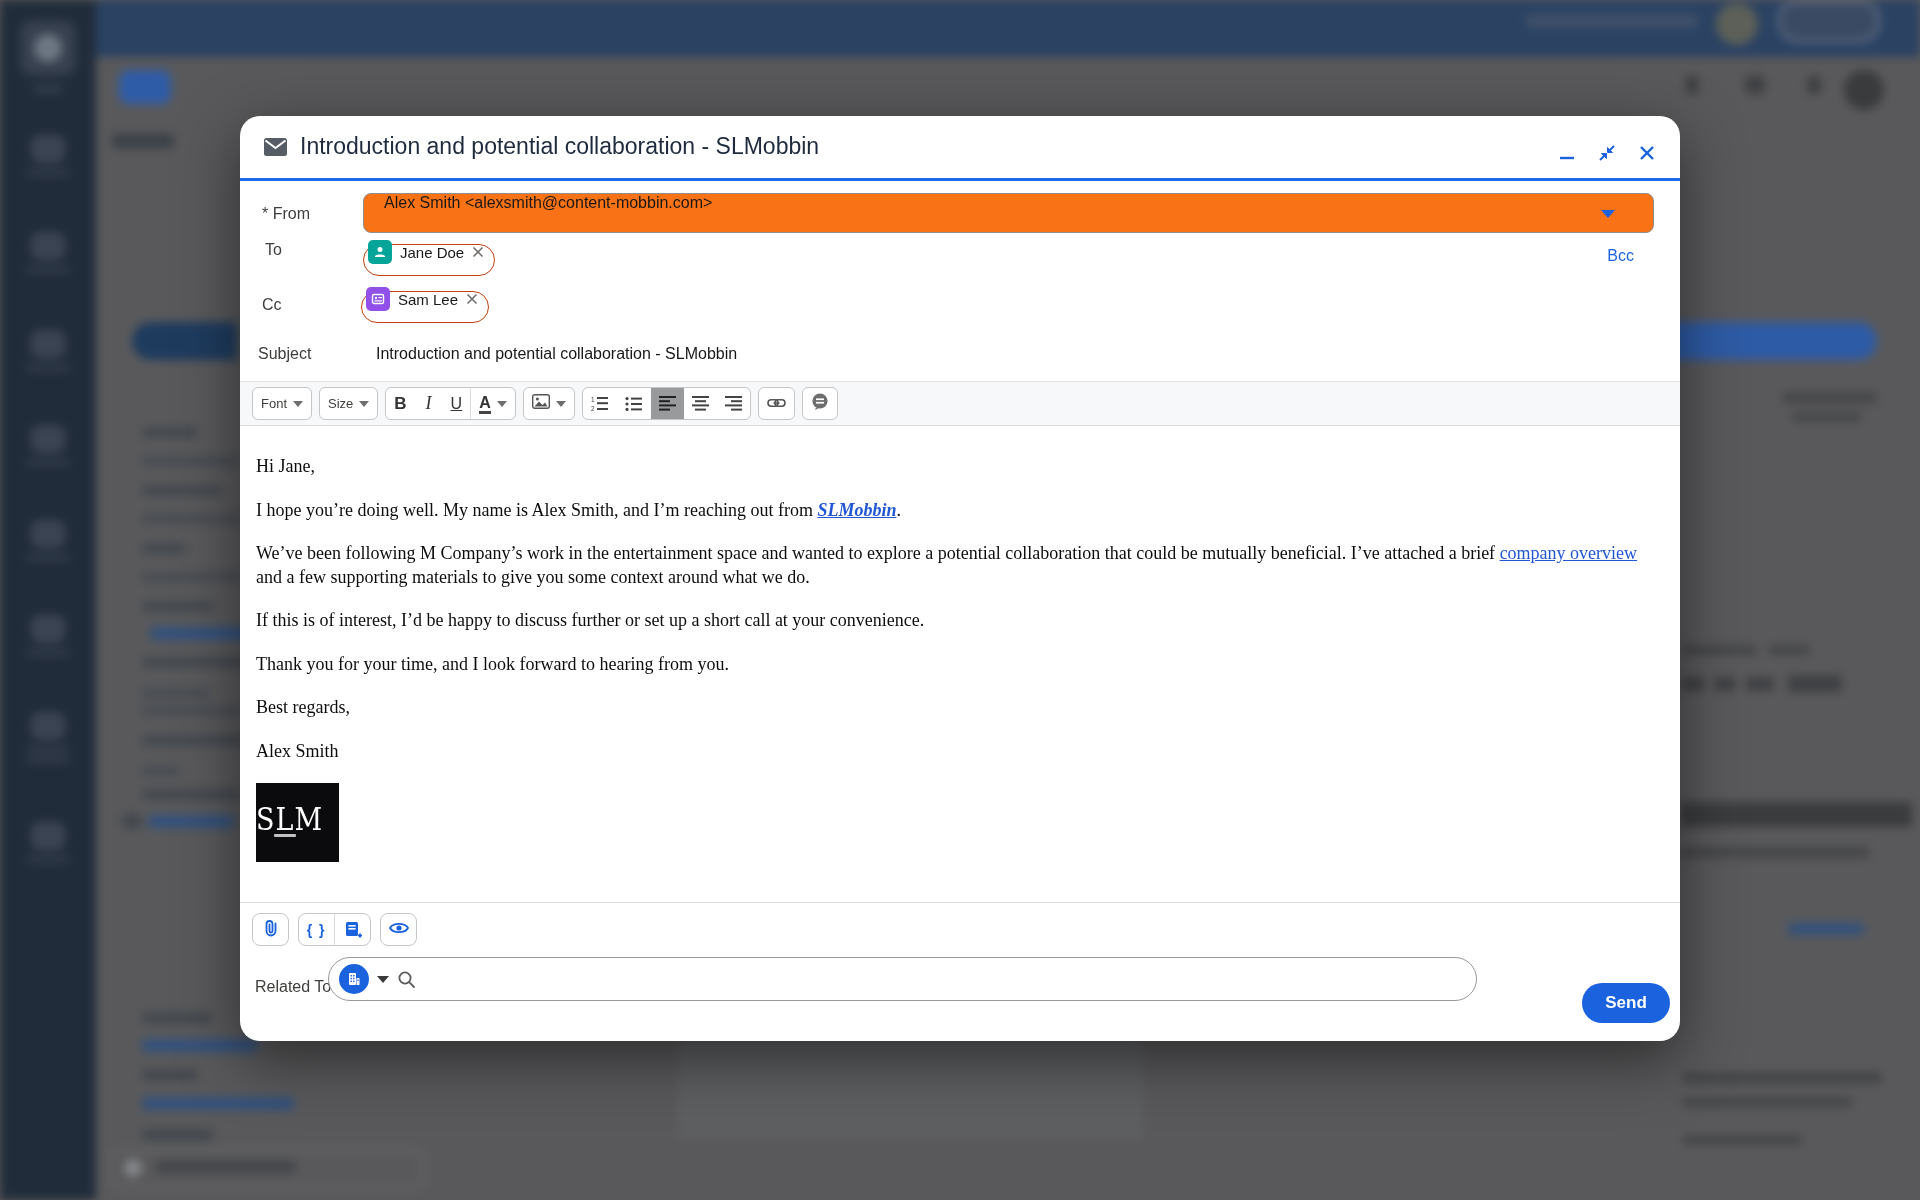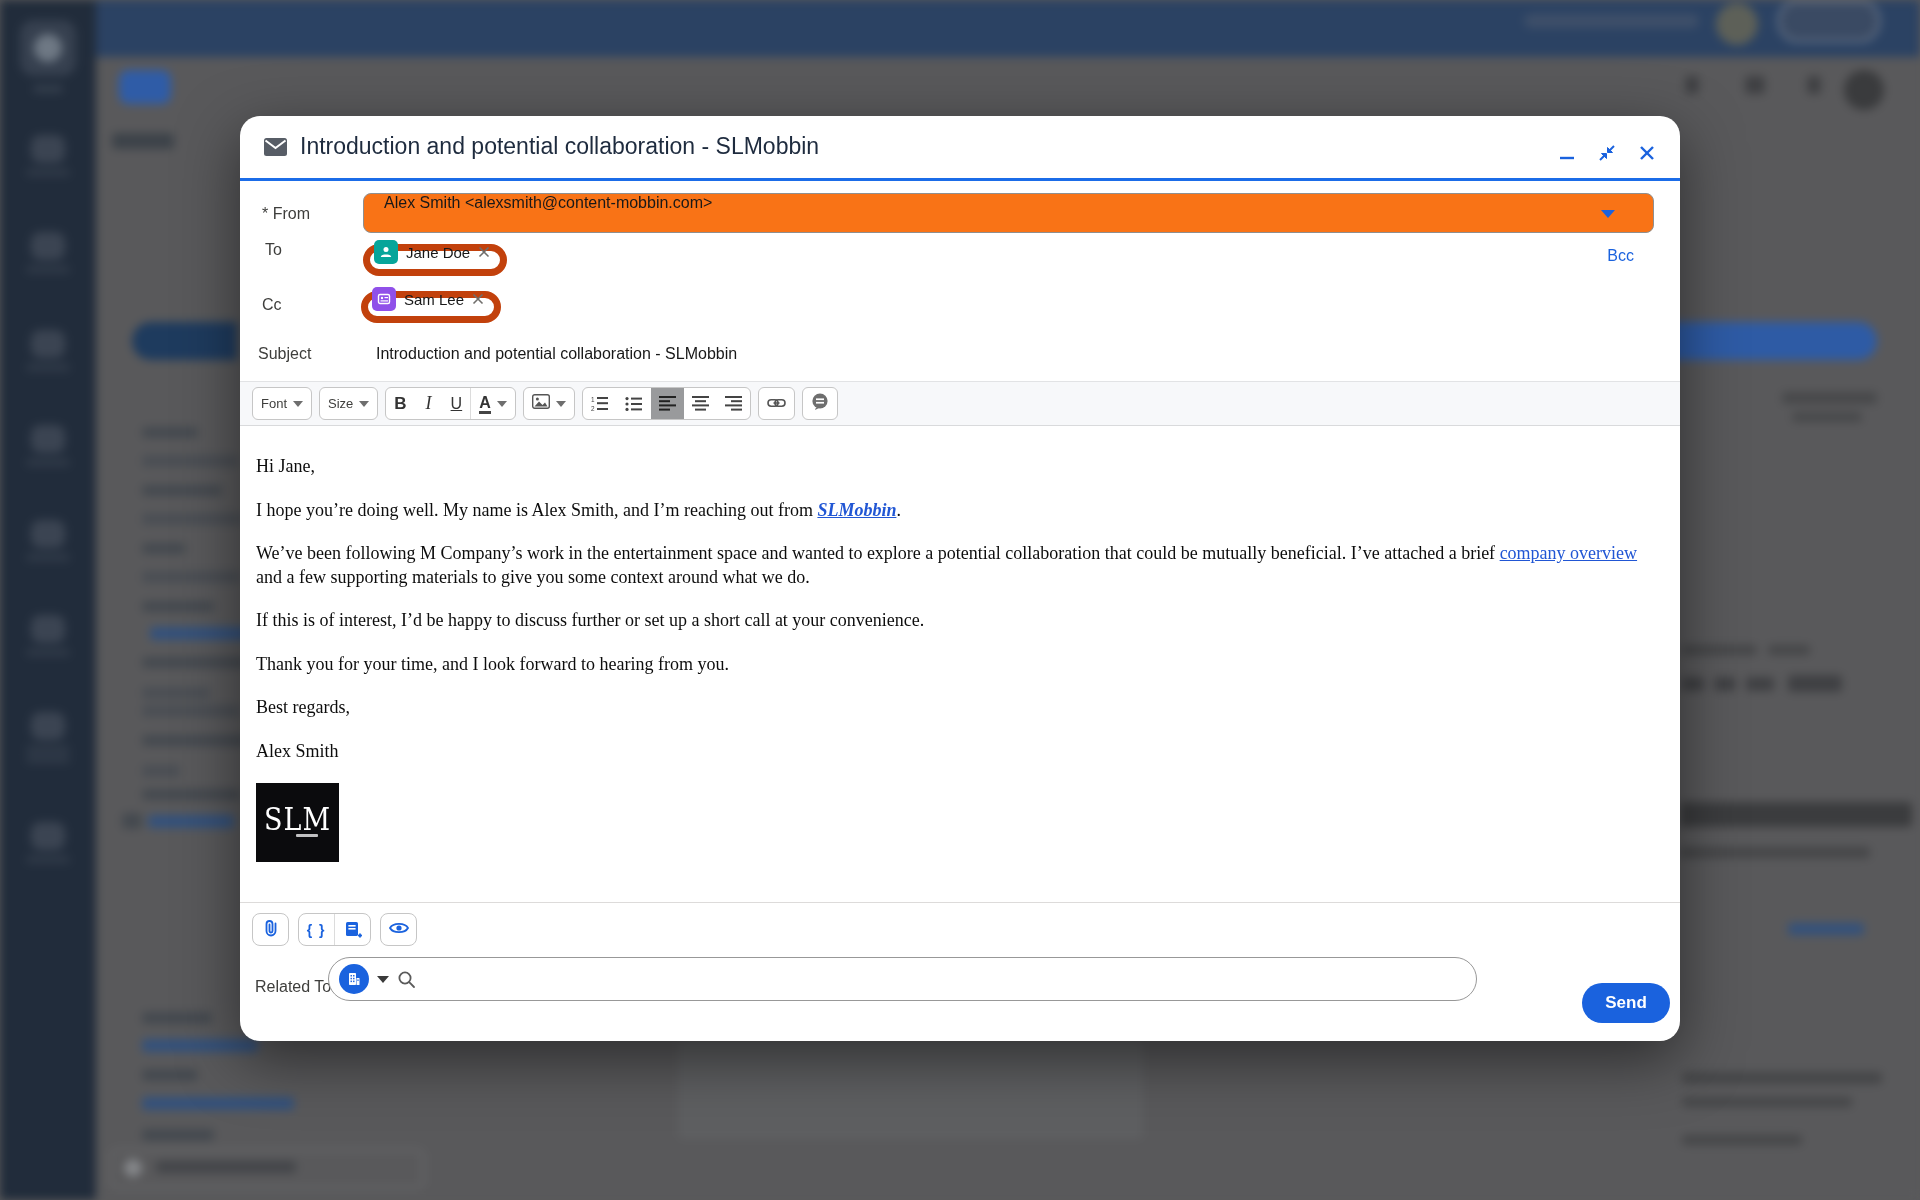--- a/index.html
+++ b/index.html
@@ -28,21 +28,21 @@
   
   .f-label{position:absolute;left:22px;font-size:16px;color:#3e3e3c;}
   .from-box{
     position:absolute;left:123px;top:77px;width:1291px;height:40px;border:1px solid #8f8f8f;
     border-radius:8px;display:flex;box-sizing:border-box;cursor:pointer;background:#f97316;
   }
   .from-box .val{margin-left:20px;font-size:16px;color:#181818;}
   .caret-dn{width:0;height:0;border-left:7px solid transparent;border-right:7px solid transparent;border-top:8px solid var(--accent-blue,#1a62de);}
   .from-box .caret-dn{position:absolute;right:38px;top:16px;}
   .chip{
-    position:absolute;height:32px;border:7px solid #c2410c;border-radius:17px;background:#fff;
+    position:absolute;height:32px;border:1px solid #c2410c;border-radius:17px;background:#fff;
     display:flex;align-items:center;padding:0 10px 16px 4px;gap:8px;cursor:pointer;box-sizing:border-box;
   }
   .chip-icon{width:24px;height:24px;border-radius:5px;display:flex;align-items:center;justify-content:center;}
   .chip-name{font-size:15px;color:#181818;white-space:nowrap;}
   .chip-x{display:flex;align-items:center;cursor:pointer;}
   .bcc{position:absolute;right:46px;top:131px;font-size:16px;color:var(--accent-blue,#1a62de);cursor:pointer;}
   .subject-val{position:absolute;left:136px;top:229px;font-size:16px;color:#181818;white-space:nowrap;}
   
   .rt-toolbar{
     position:absolute;left:0;right:0;top:265px;height:45px;background:#f7f8fa;
@@ -64,21 +64,21 @@
   .editor{
     position:absolute;left:0;right:0;top:311px;height:475px;background:#fff;overflow:hidden;
     padding:28px 16px 0 16px;box-sizing:border-box;cursor:text;
     font-family:"Liberation Serif",serif;font-size:18px;line-height:23.5px;color:#0d0d0d;
   }
   .editor p{margin:0 0 20px 0;}
   a.body-link{color:var(--link-blue,#2156d4);text-decoration:underline;cursor:pointer;}
   a.body-link.b-i{font-weight:700;font-style:italic;}
   .sig-logo{
     width:83px;height:79px;background:#0b0b0d;margin-top:1px;
-    display:flex;flex-direction:column;align-items:center;justify-content:center;cursor:pointer;
+    display:flex;flex-direction:column;align-items:flex-start;justify-content:center;cursor:pointer;
   }
   .sig-logo .slm{color:#fff;font-size:27px;letter-spacing:1px;font-family:"DejaVu Serif",serif;font-weight:400;transform:scaleY(1.15);}
   .sig-logo .slm-sub{width:22px;height:3px;background:rgba(255,255,255,.75);margin-top:3px;margin-left:18px;border-radius:1px;}
   
   .footer-sep{position:absolute;left:0;right:0;top:786px;height:1px;background:#dddbda;}
   .attach-row{position:absolute;left:12px;top:797px;display:flex;gap:9px;}
   .ft-btn,.ft-group{height:33px;background:#fff;border:1px solid #c6c6c6;border-radius:8px;display:flex;align-items:stretch;box-sizing:border-box;}
   .ft-cell{width:35px;display:flex;align-items:center;justify-content:center;cursor:pointer;}
   .ft-cell + .ft-cell{border-left:1px solid #dcdcdc;}
   .braces{font-size:14px;font-weight:700;color:var(--accent-blue,#1a62de);letter-spacing:2px;}

